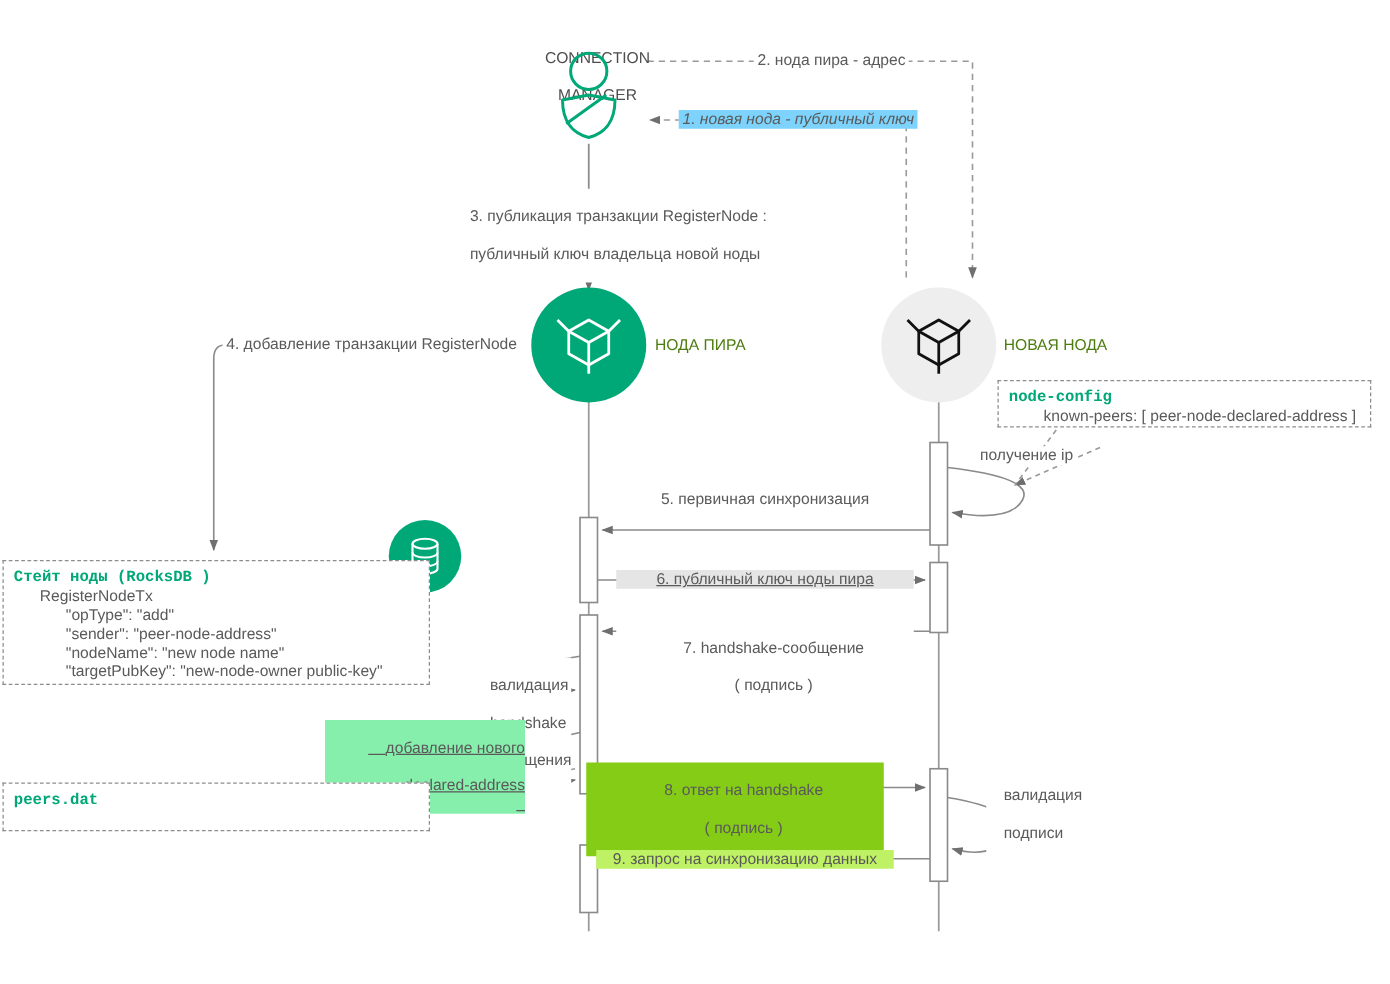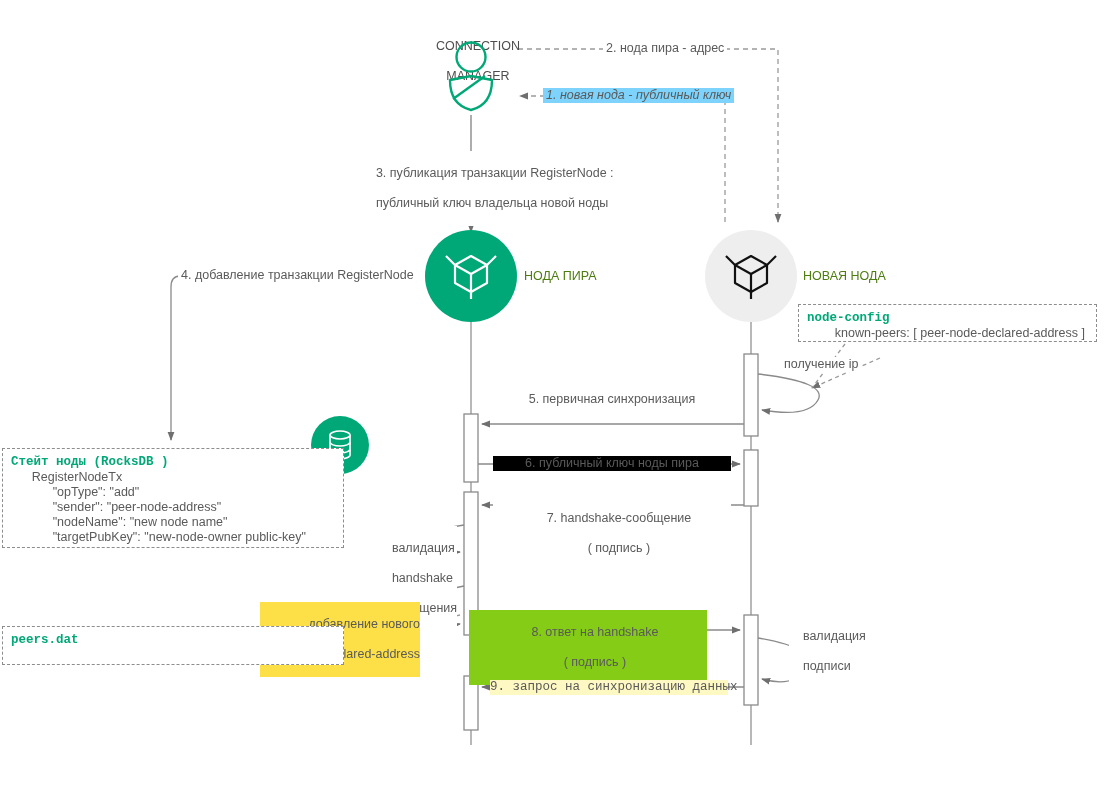--- a/index.html
+++ b/index.html
@@ -232,43 +232,43 @@
 
   <div class="lbl center" style="left: 362px; top: 151px; width: 244px; background:#ffffff;">
     <span>3. публикация транзакции RegisterNode :</span><br>
     <span>публичный ключ владельца новой ноды</span>
   </div>
 
   <div class="lbl" style="left: 178px; top: 268px; background:#ffffff; padding:0 3px;">4. добавление транзакции RegisterNode</div>
 
   <div class="lbl center" style="left: 493px; top: 392px; width: 238px; background:#ffffff;">5. первичная синхронизация</div>
 
-  <div class="lbl center" style="left: 493px; top: 456px; width: 238px; background:#000000;">6. публичный ключ ноды пира</div>
+  <div class="lbl center" style="left: 493px; top: 456px; width: 238px; background:#e5e5e5;text-decoration:underline;">6. публичный ключ ноды пира</div>
 
   <div class="lbl center" style="left: 493px; top: 496px; width: 238px; background:#ffffff;">
     <span>7. handshake-сообщение</span><br>
     <span>( подпись )</span>
   </div>
 
   <div class="lbl center" style="left: 469px; top: 610px; width: 238px; background:#84cc16;">
     <span>8. ответ на handshake</span><br>
     <span>( подпись )</span>
   </div>
 
-  <div class="lbl center" style="left: 490px; top: 680px; width: 238px; background:#fef9c3;font-family:Liberation Mono, monospace;">9. запрос на синхронизацию данных</div>
+  <div class="lbl center" style="left: 477px; top: 680px; width: 238px; background:#bef264;">9. запрос на синхронизацию данных</div>
 
   <div class="lbl" style="left: 782px; top: 357px; background:#ffffff; padding:0 2px;">получение ip</div>
 
   <div class="lbl" style="left: 378px; top: 526px; background:#ffffff;">
     <span>валидация</span><br>
     <span>handshake</span><br>
     <span>сообщения</span>
   </div>
 
-  <div class="lbl right" style="left: 260px; top: 602px; width: 160px; background:#fde047;">
+  <div class="lbl right" style="left: 260px; top: 576px; width: 160px; background:#86efac;text-decoration:underline;">
     <span>добавление нового</span><br>
     <span>declared-address</span>
   </div>
 
   <div class="lbl" style="left: 789px; top: 614px; background:#ffffff;">
     <span>валидация</span><br>
     <span>подписи</span>
   </div>
 
   <div class="note-box" style="left: 798px; top: 304px; width: 299px; height: 38px;">

